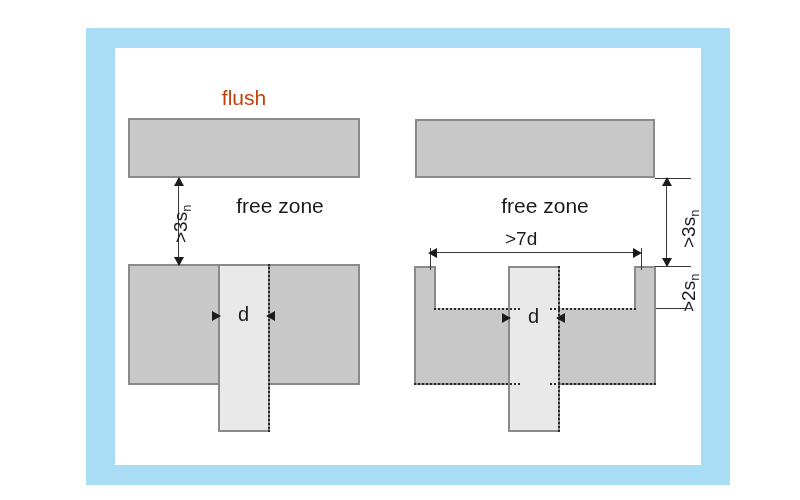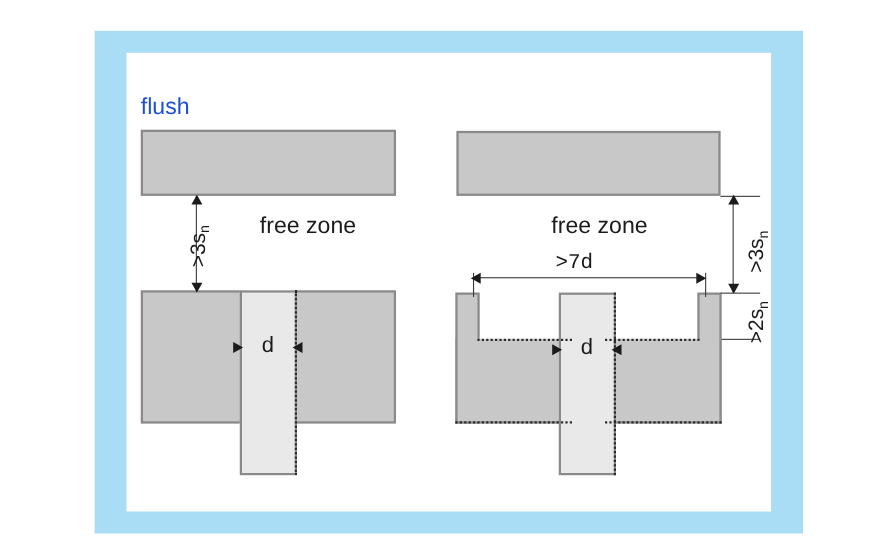--- a/index.html
+++ b/index.html
@@ -42,23 +42,23 @@
   .sensor {
     position: absolute;
     box-sizing: border-box;
     background: #e9e9e9;
     border: 2px solid #8a8a8a;
     z-index: 6;
   }
   .title {
     position: absolute;
     font-size: 21px;
-    color: #1d4ed8;
+    color: #c2410c;
     white-space: nowrap;
-    text-align: left;
+    text-align: center;
   }
   .freezone {
     position: absolute;
     font-size: 21px;
     color: #1b1b1b;
     white-space: nowrap;
     text-align: center;
   }
   
   .vline {
@@ -177,21 +177,21 @@
   <div class="dlabel" style="left:238px; top:303px;">d</div>
 
 
   <div class="part" style="left:415px; top:119px; width:240px; height:59px;"></div>
 
   <div class="freezone" style="left:455px; top:194px; width:180px;">free zone</div>
 
   <div class="hline" style="left:430px; top:252px; width:210px;"></div>
   <div class="arrow arr-left" style="left:428px; top:248px;"></div>
   <div class="arrow arr-right" style="left:633px; top:248px;"></div>
-  <div class="dimlabel" style="left:505px; top:228px;font-family:Liberation Mono, monospace;">&gt;7d</div>
+  <div class="dimlabel" style="left:505px; top:228px;">&gt;7d</div>
 
   <div class="vline" style="left:430px; top:248px; height:22px;"></div>
   <div class="vline" style="left:641px; top:248px; height:22px;"></div>
 
   <div class="part" style="left:414px; top:266px; width:22px; height:119px;"></div>
 
   <div class="part" style="left:634px; top:266px; width:22px; height:119px;"></div>
 
   <div class="part" style="left:414px; top:308px; width:104px; height:77px; border-top:none;"></div>
 

